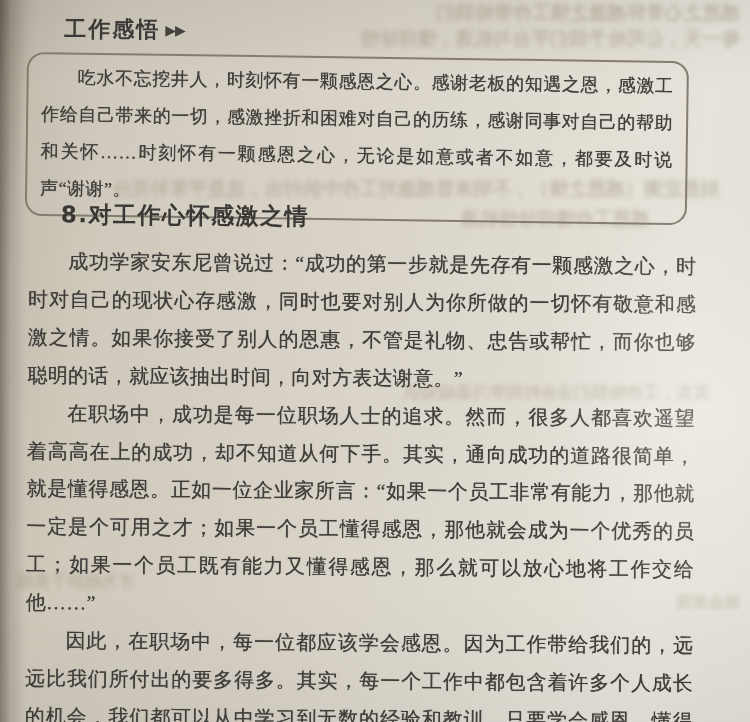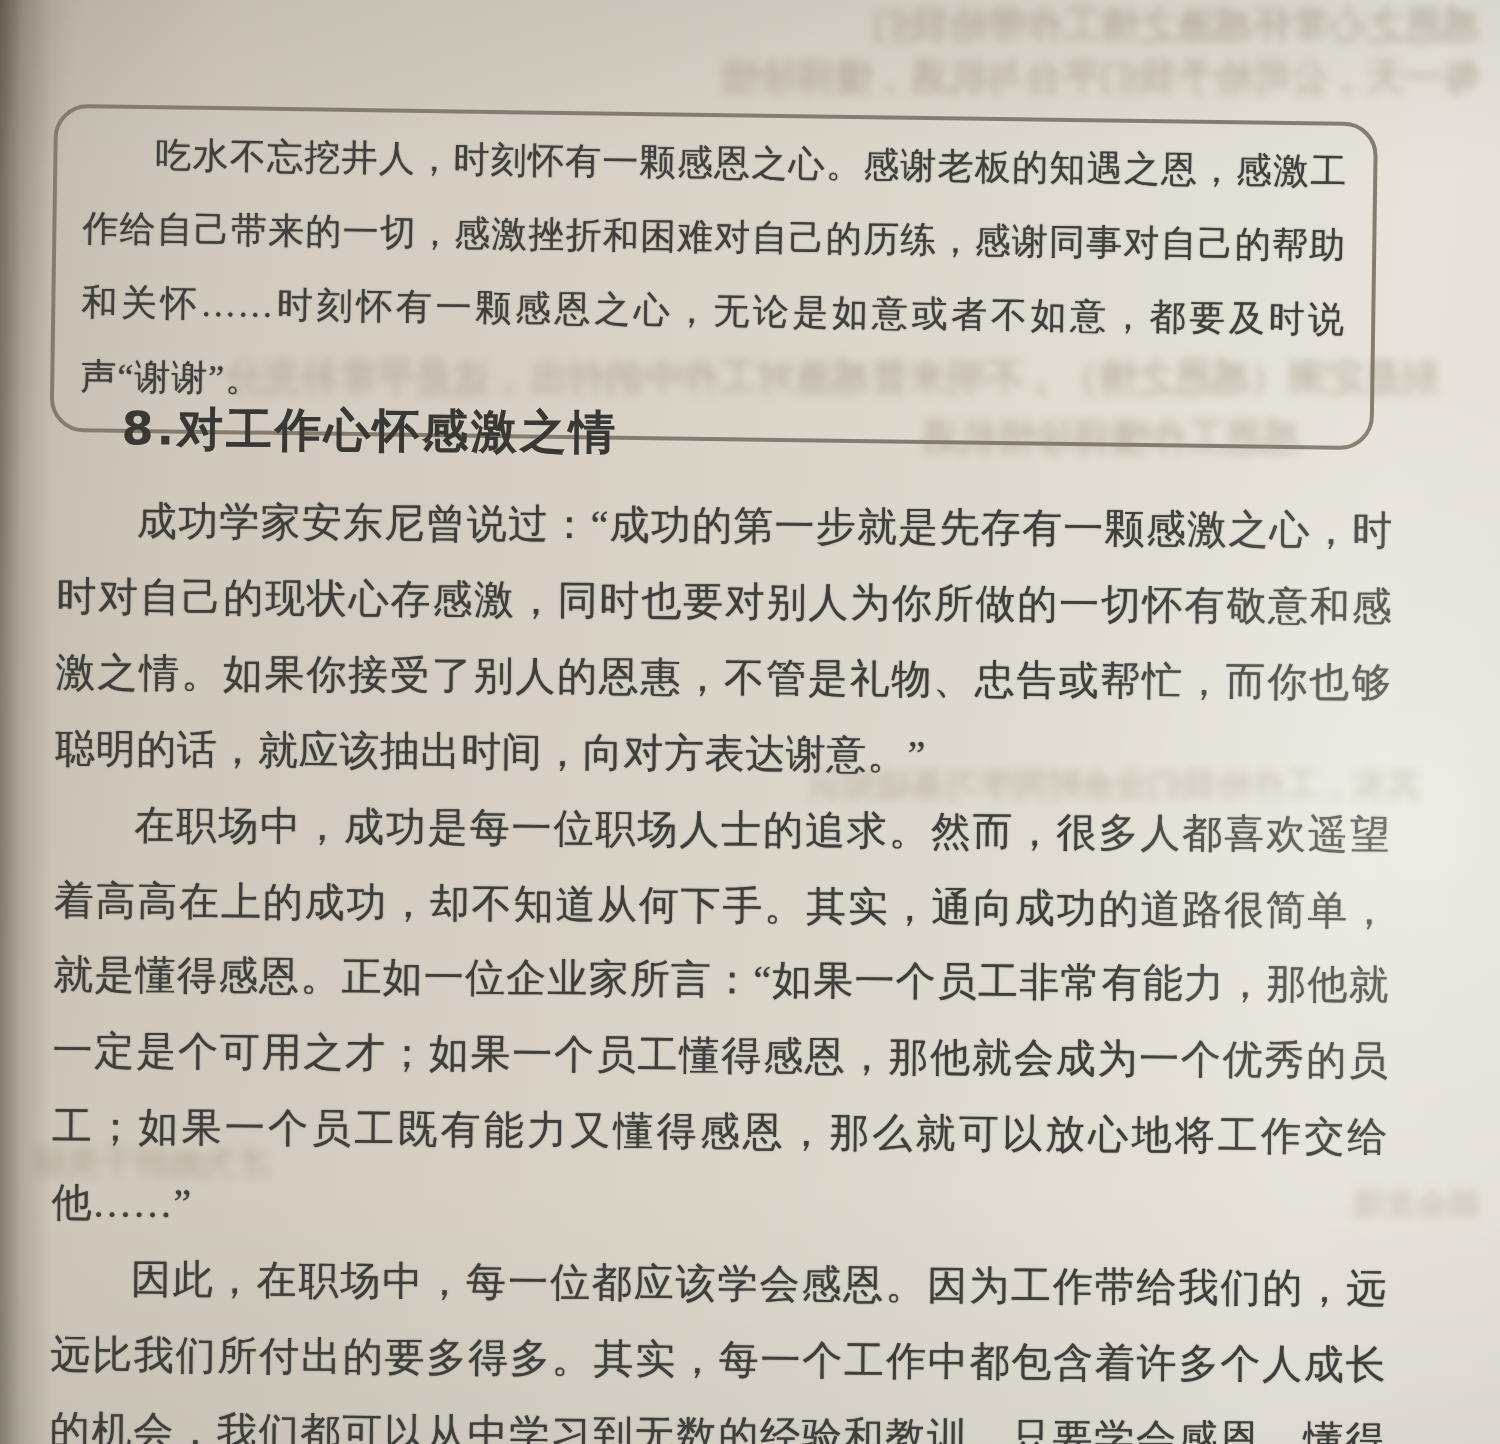--- a/index.html
+++ b/index.html
@@ -158,20 +158,23 @@
   <div class="bleed b1">感恩之心常怀感激之情工作带给我们</div>
   <div class="bleed b2">每一天，公司给予我们平台与机遇，懂得珍惜</div>
   <div class="bleed b3">别是定测（感恩之情），不明来普感激对工作中的付出，这是平常补充分</div>
   <div class="bleed b4">感恩工作懂得珍惜机遇</div>
   <div class="bleed b5">其实，工作给我们业余时间学习基础知识</div>
   <div class="bleed b6">才为她拼千美丽</div>
   <div class="bleed b7">就会发现</div>
 
   <div class="content">
 
+    <div class="running-header">
+      <span>工作感悟</span><span class="arrows">▶▶</span>
+    </div>
 
     <div class="quote-box">
       <p>吃水不忘挖井人，时刻怀有一颗感恩之心。感谢老板的知遇之恩，感激工作给自己带来的一切，感激挫折和困难对自己的历练，感谢同事对自己的帮助和关怀……时刻怀有一颗感恩之心，无论是如意或者不如意，都要及时说声“谢谢”。</p>
     </div>
 
     <h2 class="chapter-heading">8.对工作心怀感激之情</h2>
 
     <div class="body-text">
       <p>成功学家安东尼曾说过：“成功的第一步就是先存有一颗感激之心，时时对自己的现状心存感激，同时也要对别人为你所做的一切怀有敬意和感激之情。如果你接受了别人的恩惠，不管是礼物、忠告或帮忙，而你也够聪明的话，就应该抽出时间，向对方表达谢意。”</p>
       <p>在职场中，成功是每一位职场人士的追求。然而，很多人都喜欢遥望着高高在上的成功，却不知道从何下手。其实，通向成功的道路很简单，就是懂得感恩。正如一位企业家所言：“如果一个员工非常有能力，那他就一定是个可用之才；如果一个员工懂得感恩，那他就会成为一个优秀的员工；如果一个员工既有能力又懂得感恩，那么就可以放心地将工作交给他……”</p>

